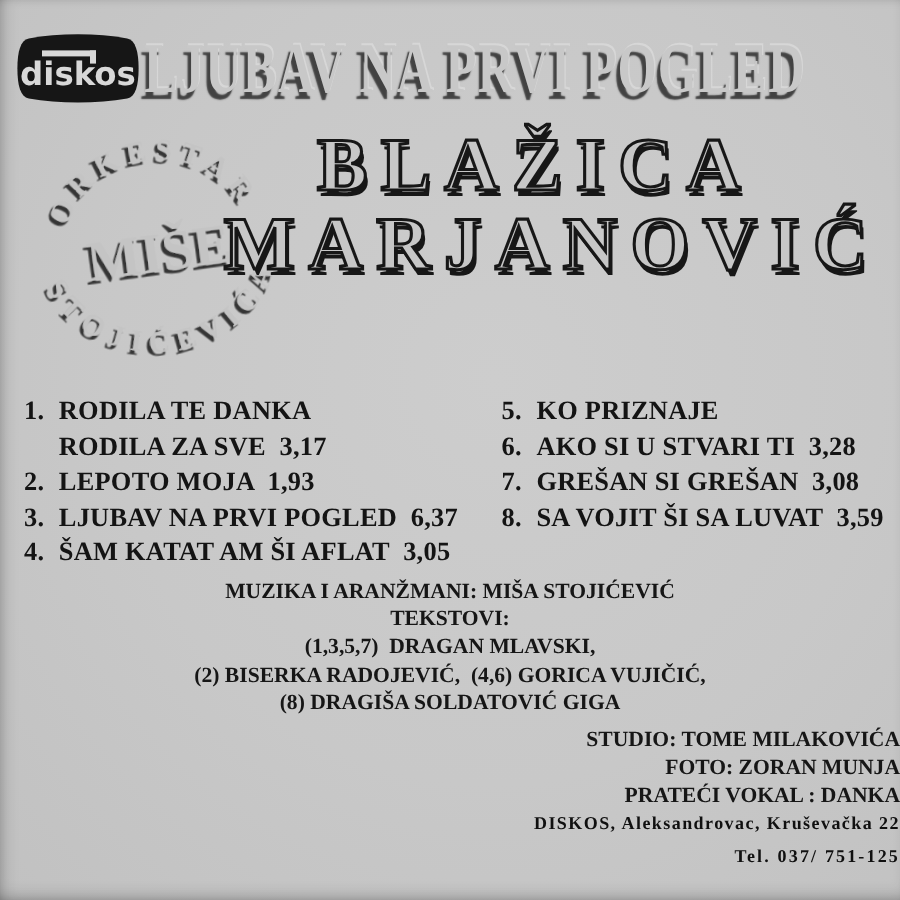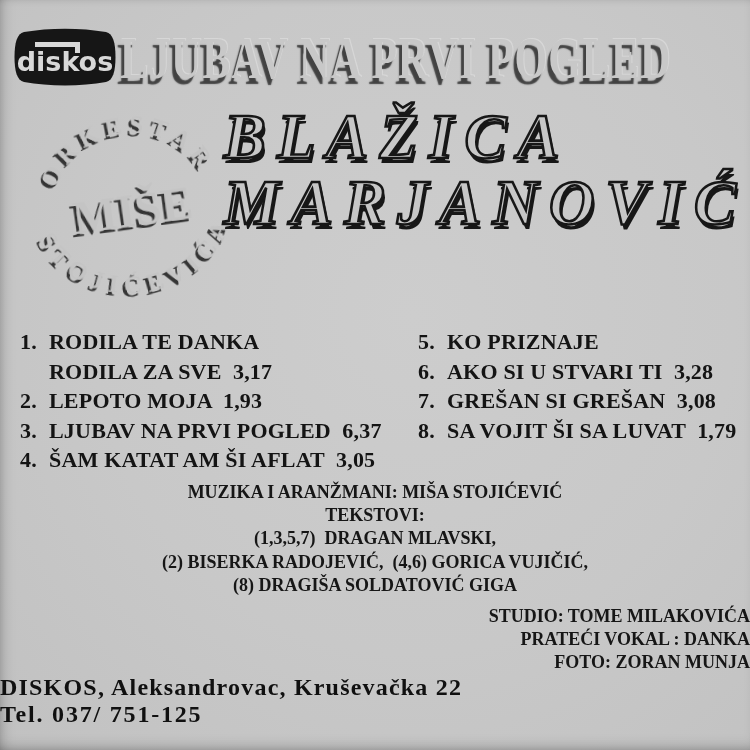--- a/index.html
+++ b/index.html
@@ -41,22 +41,22 @@
 
   
   .emblem{position:absolute;left:2px;top:93px;width:260px;height:220px;}
   .emblem text{
     font-family:"Liberation Serif","DejaVu Serif",serif;
     font-weight:700;fill:#c4c4c4;
   }
 
   
   .artist{
-    position:absolute;right:1px;top:104px;text-align:left;
-    font-style:italic;font-weight:700;line-height:66px;white-space:nowrap;
+    position:absolute;right:14px;top:104px;text-align:center;
+    font-weight:700;line-height:66px;white-space:nowrap;
   }
   .artist-line{
     font-size:63px;letter-spacing:11px;
     color:#c7c7c7;
     -webkit-text-stroke:2.6px #171717;
     text-shadow:2px 5px 0 #171717;
   }
   .artist-line1{padding-right:30px;}
   .artist-line2{padding-right:2px;}
 
@@ -69,22 +69,22 @@
   .track-num{flex:0 0 29px;white-space:pre;}
   .track-text{white-space:pre;}
 
   
   .credits{position:absolute;left:0;right:0;top:481px;text-align:center;
     color:#161616;font-weight:700;font-size:18px;line-height:23.2px;}
   .credits div{white-space:pre;}
   .production{position:absolute;left:0;right:0;top:605px;text-align:right;
     color:#161616;font-weight:700;font-size:18px;line-height:23px;}
   .production div{white-space:pre;}
-  .publisher{position:absolute;left:0;right:0;top:674px;text-align:left;
-    color:#101010;font-weight:700;font-size:24px;line-height:27px;}
+  .publisher{position:absolute;left:0;right:0;top:674px;text-align:right;
+    color:#101010;font-weight:700;font-size:15px;line-height:27px;}
   .publisher .pub-address{letter-spacing:1.2px;white-space:pre;}
   .publisher .pub-phone{letter-spacing:1.8px;white-space:pre;}
 </style>
 </head>
 <body>
 
 <div class="cover">
 
   <svg class="diskos-logo" viewBox="0 0 104 60">
     <path d="M11,5 C36,0.5 68,0.5 93,5 C100,6.5 102.5,16 102.5,30
@@ -156,36 +156,36 @@
     <div class="track-row">
       <span class="track-num">6.</span>
       <span class="track-text">AKO SI U STVARI TI  3,28</span>
     </div>
     <div class="track-row">
       <span class="track-num">7.</span>
       <span class="track-text">GREŠAN SI GREŠAN  3,08</span>
     </div>
     <div class="track-row">
       <span class="track-num">8.</span>
-      <span class="track-text">SA VOJIT ŠI SA LUVAT  1,79</span>
+      <span class="track-text">SA VOJIT ŠI SA LUVAT  3,59</span>
     </div>
   </div>
 
   <div class="credits">
     <div>MUZIKA I ARANŽMANI: MIŠA STOJIĆEVIĆ</div>
     <div>TEKSTOVI:</div>
     <div>(1,3,5,7)  DRAGAN MLAVSKI,</div>
     <div>(2) BISERKA RADOJEVIĆ,  (4,6) GORICA VUJIČIĆ,</div>
     <div>(8) DRAGIŠA SOLDATOVIĆ GIGA</div>
   </div>
 
   <div class="production">
     <div>STUDIO: TOME MILAKOVIĆA</div>
+    <div>FOTO: ZORAN MUNJA</div>
     <div>PRATEĆI VOKAL : DANKA</div>
-    <div>FOTO: ZORAN MUNJA</div>
   </div>
 
   <div class="publisher">
     <div class="pub-address">DISKOS, Aleksandrovac, Kruševačka 22</div>
     <div class="pub-phone">Tel. 037/ 751-125</div>
   </div>
 
 </div>
 
 </body></html>

